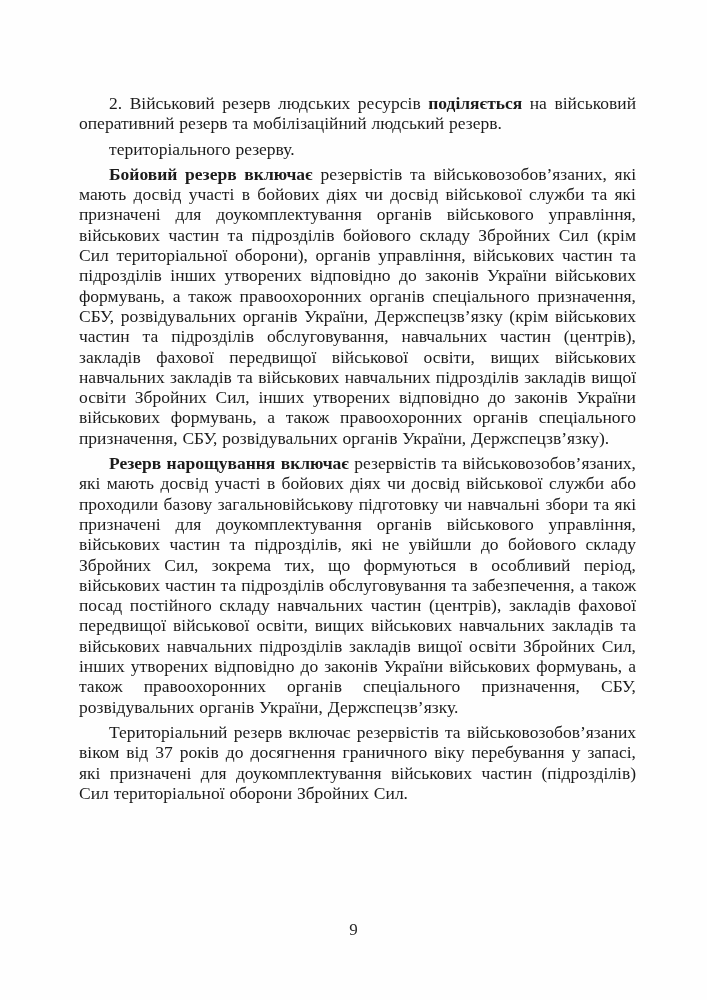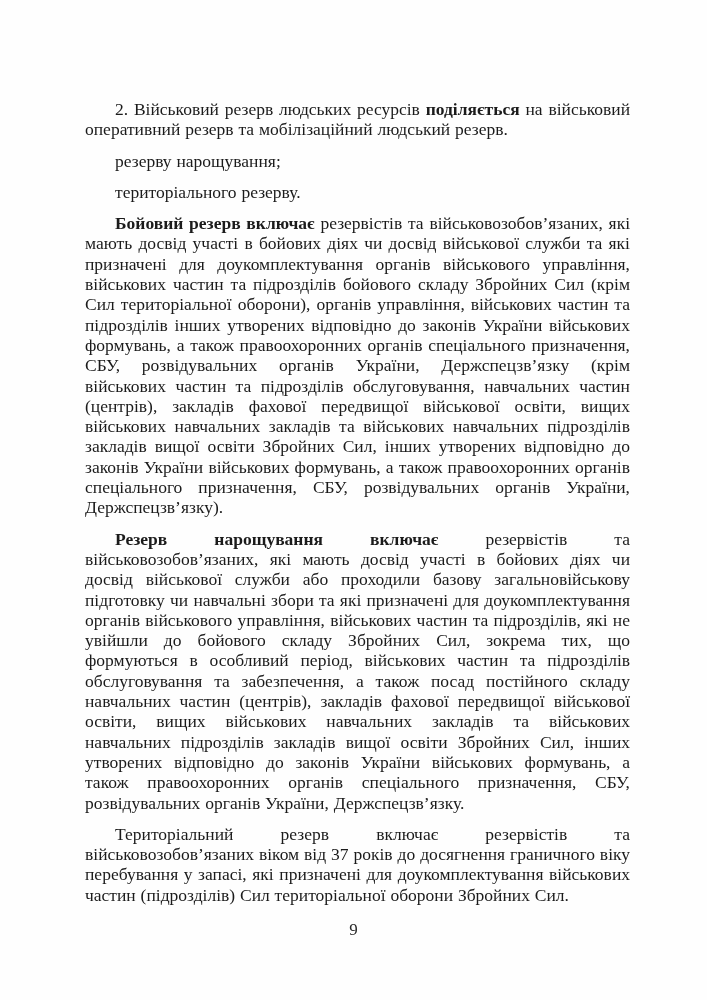--- a/index.html
+++ b/index.html
@@ -16,21 +16,21 @@
     color: #1b1b1b;
     overflow: hidden;
   }
   .text-block {
     position: absolute;
     left: 74px;
     top: 88px;
     width: 567px;
   }
   p.para {
-    margin: 11px;
+    margin: 5px;
     padding: 0;
     text-align: justify;
     text-indent: 30px;
     font-size: 17.5px;
     line-height: 20.3px;
     word-spacing: 0.5px;
   }
   p.para b {
     font-weight: bold;
   }
@@ -46,21 +46,20 @@
 </style>
 </head>
 <body>
 
 <div class="page">
   <div class="text-block">
 
     <p class="para"><span>2. Військовий резерв людських ресурсів </span><b>поділяється</b><span> на військовий оперативний резерв та мобілізаційний людський резерв.</span></p>
 
 
-    <p class="para">резерву нарощування;</p>
     <p class="para">територіального резерву.</p>
 
     <p class="para"><b>Бойовий резерв включає</b><span> резервістів та військовозобов’язаних, які мають досвід участі в бойових діях чи досвід військової служби та які призначені для доукомплектування органів військового управління, військових частин та підрозділів бойового складу Збройних Сил (крім Сил територіальної оборони), органів управління, військових частин та підрозділів інших утворених відповідно до законів України військових формувань, а також правоохоронних органів спеціального призначення, СБУ, розвідувальних органів України, Держспецзв’язку (крім військових частин та підрозділів обслуговування, навчальних частин (центрів), закладів фахової передвищої військової освіти, вищих військових навчальних закладів та військових навчальних підрозділів закладів вищої освіти Збройних Сил, інших утворених відповідно до законів України військових формувань, а також правоохоронних органів спеціального призначення, СБУ, розвідувальних органів України, Держспецзв’язку).</span></p>
 
     <p class="para"><b>Резерв нарощування включає</b><span> резервістів та військовозобов’язаних, які мають досвід участі в бойових діях чи досвід військової служби або проходили базову загальновійськову підготовку чи навчальні збори та які призначені для доукомплектування органів військового управління, військових частин та підрозділів, які не увійшли до бойового складу Збройних Сил, зокрема тих, що формуються в особливий період, військових частин та підрозділів обслуговування та забезпечення, а також посад постійного складу навчальних частин (центрів), закладів фахової передвищої військової освіти, вищих військових навчальних закладів та військових навчальних підрозділів закладів вищої освіти Збройних Сил, інших утворених відповідно до законів України військових формувань, а також правоохоронних органів спеціального призначення, СБУ, розвідувальних органів України, Держспецзв’язку.</span></p>
 
     <p class="para"><span>Територіальний резерв включає резервістів та військовозобов’язаних віком від 37 років до досягнення граничного віку перебування у запасі, які призначені для доукомплектування військових частин (підрозділів) Сил територіальної оборони Збройних Сил.</span></p>
 
 
   </div>

